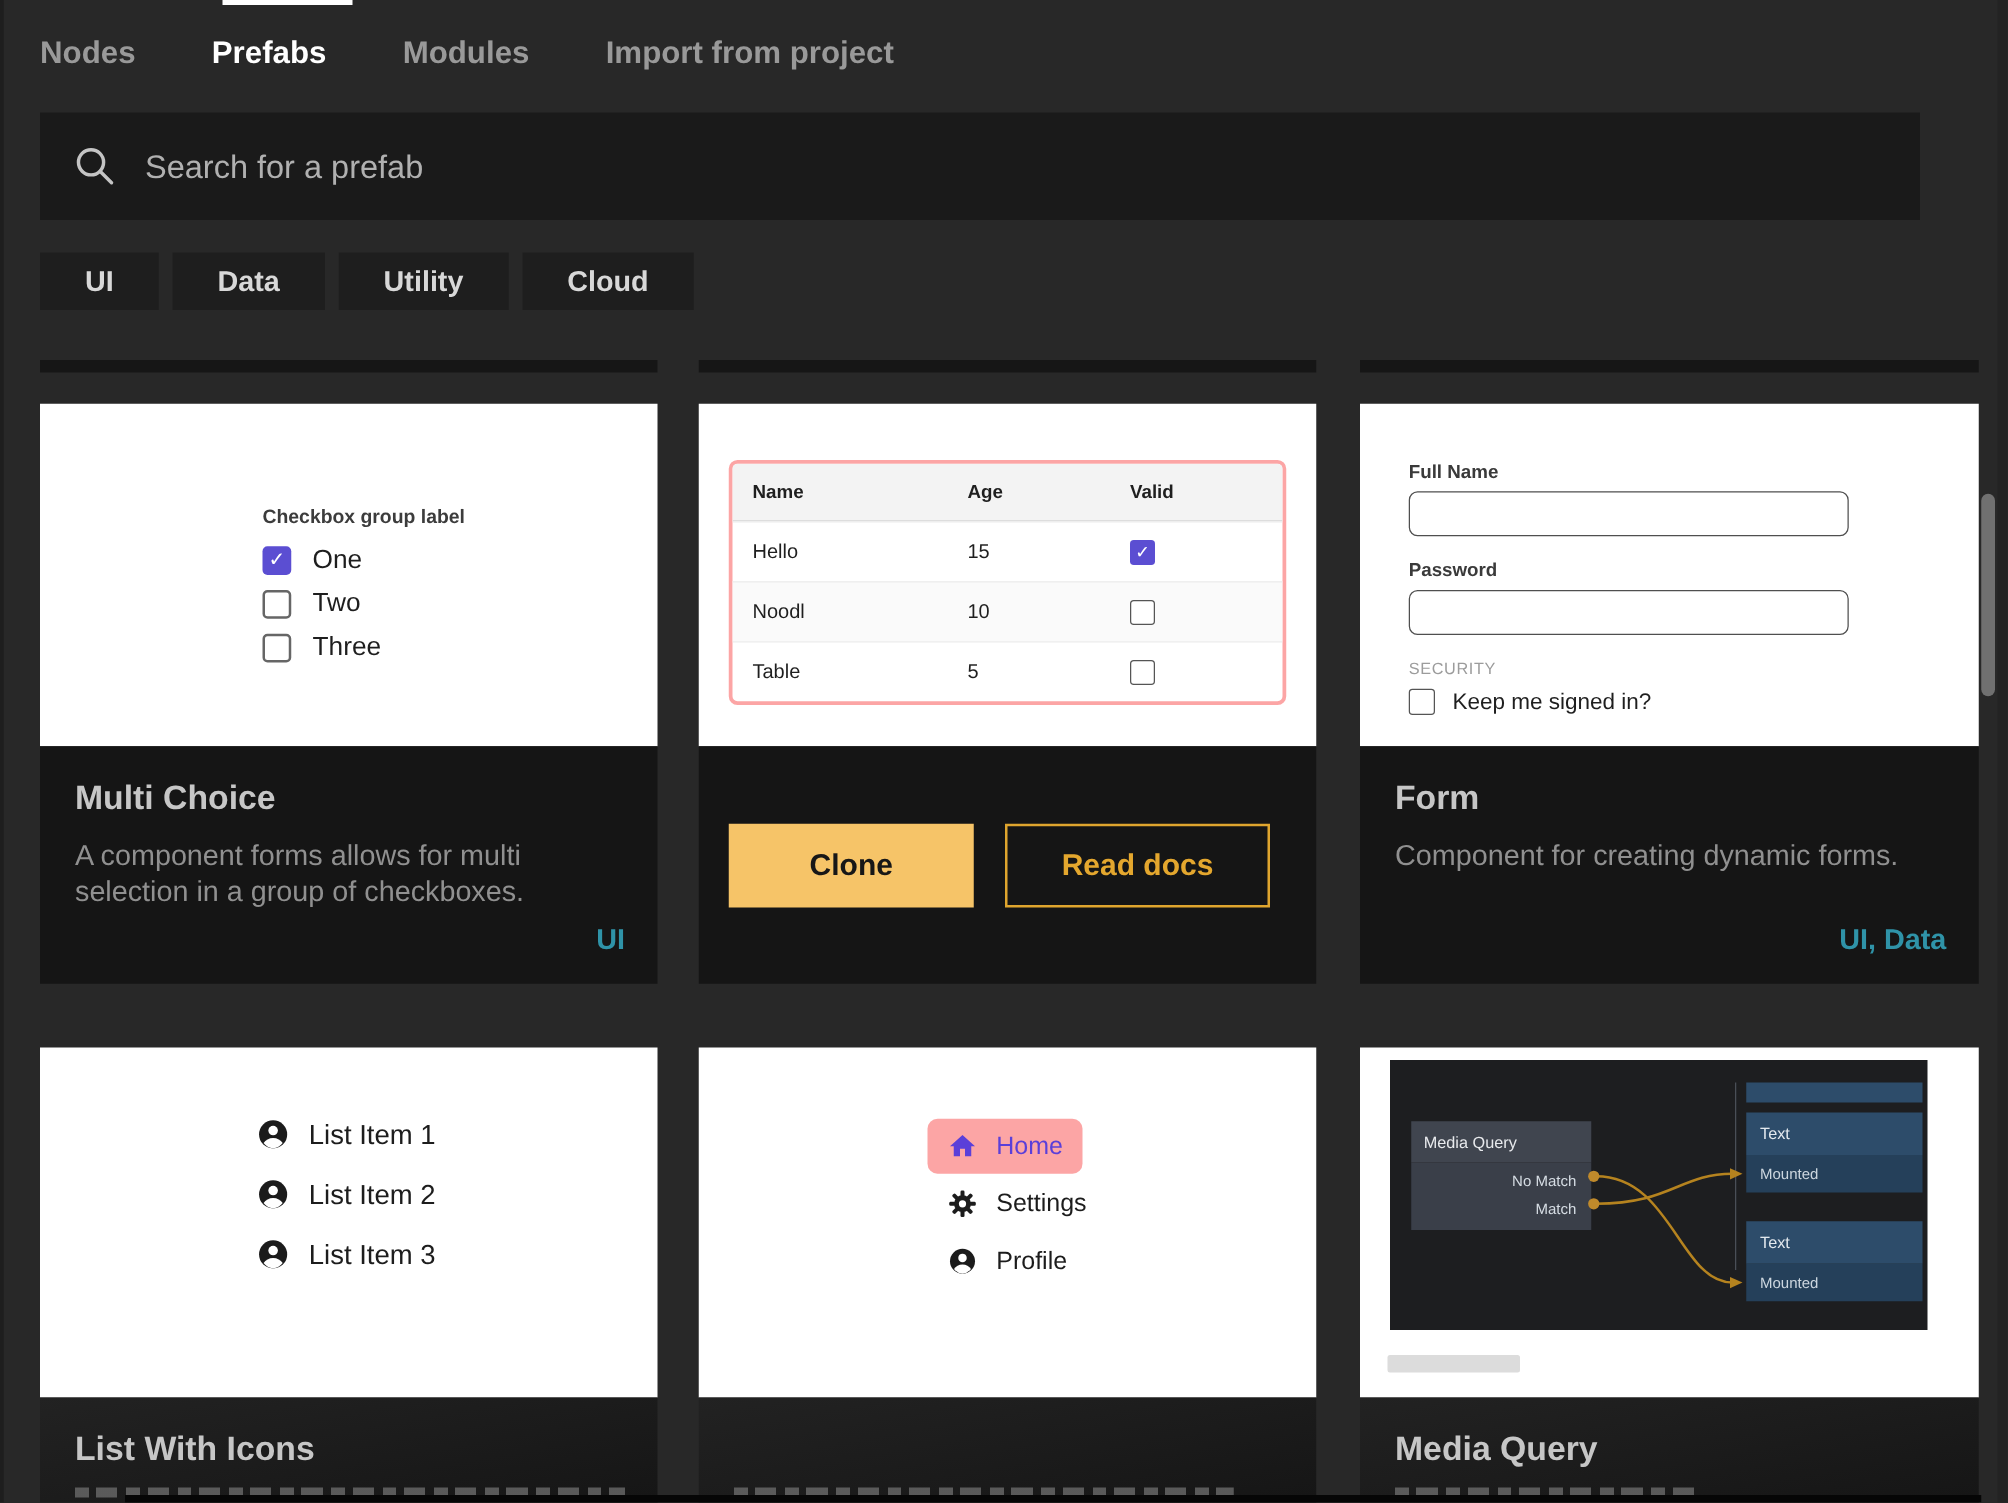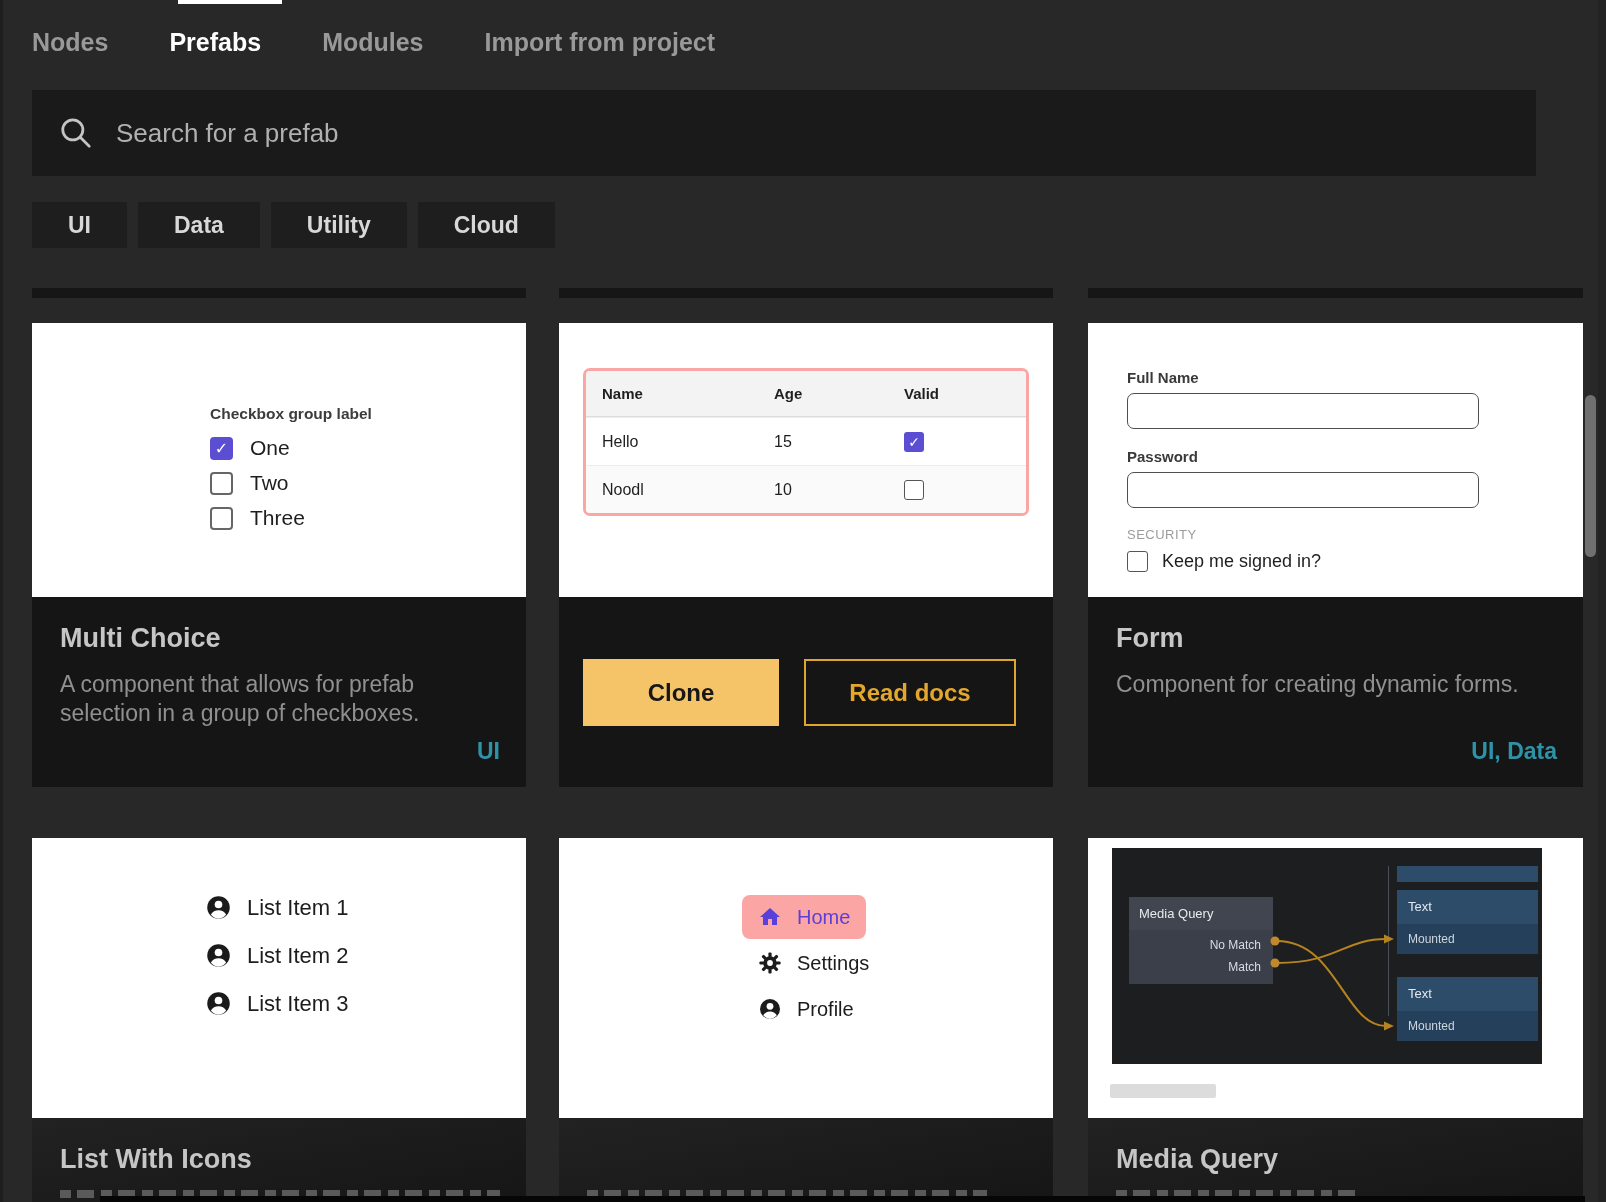--- a/index.html
+++ b/index.html
@@ -165,21 +165,21 @@
         <div class="cbx-text">Two</div>
       </div>
       <div class="cbx-row">
         <div class="cbx"></div>
         <div class="cbx-text">Three</div>
       </div>
     </div>
   </div>
   <div class="footer">
     <div class="ftitle">Multi Choice</div>
-    <div class="fdesc">A component that allows for prefab selection in a group of checkboxes.</div>
+    <div class="fdesc">A component forms allows for multi selection in a group of checkboxes.</div>
     <div class="ftag">UI</div>
   </div>
 </div>
 
 <div class="card row1" style="left:559px; top:323px;">
   <div class="preview">
     <div class="ptable">
       <div class="trow head">
         <div>Name</div>
         <div>Age</div>
@@ -188,20 +188,27 @@
       <div class="trow body">
         <div>Hello</div>
         <div>15</div>
         <div>
             <div class="tcbx checked">✓</div>
           </div>
       </div>
       <div class="trow body alt">
         <div>Noodl</div>
         <div>10</div>
+        <div>
+            <div class="tcbx"></div>
+          </div>
+      </div>
+      <div class="trow body">
+        <div>Table</div>
+        <div>5</div>
         <div>
             <div class="tcbx"></div>
           </div>
       </div>
     </div>
   </div>
   <div class="footer">
     <div class="hover-actions">
       <button class="btn-clone">Clone</button>
       <button class="btn-docs">Read docs</button>

